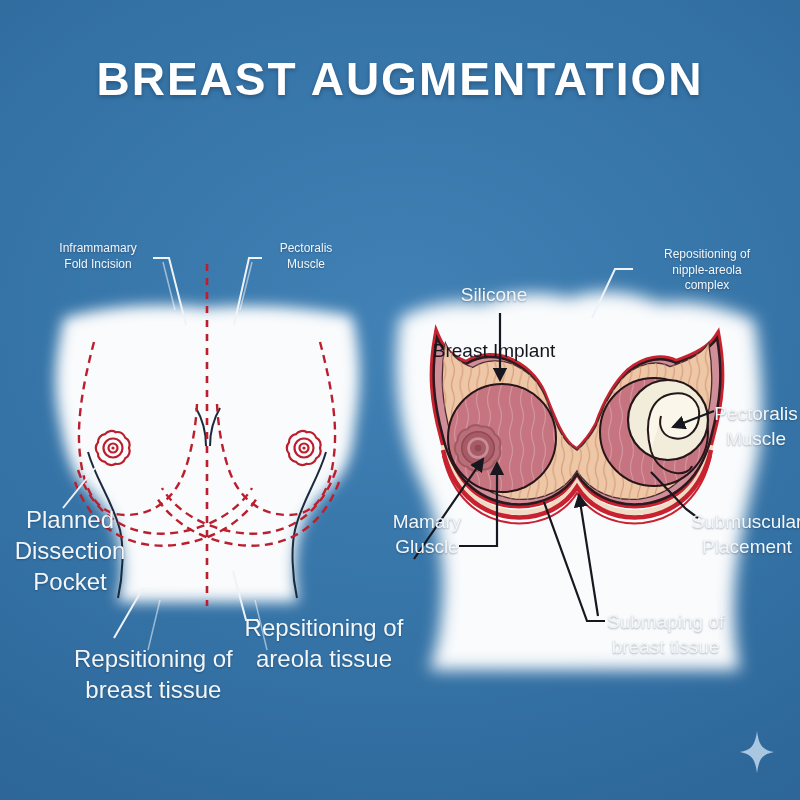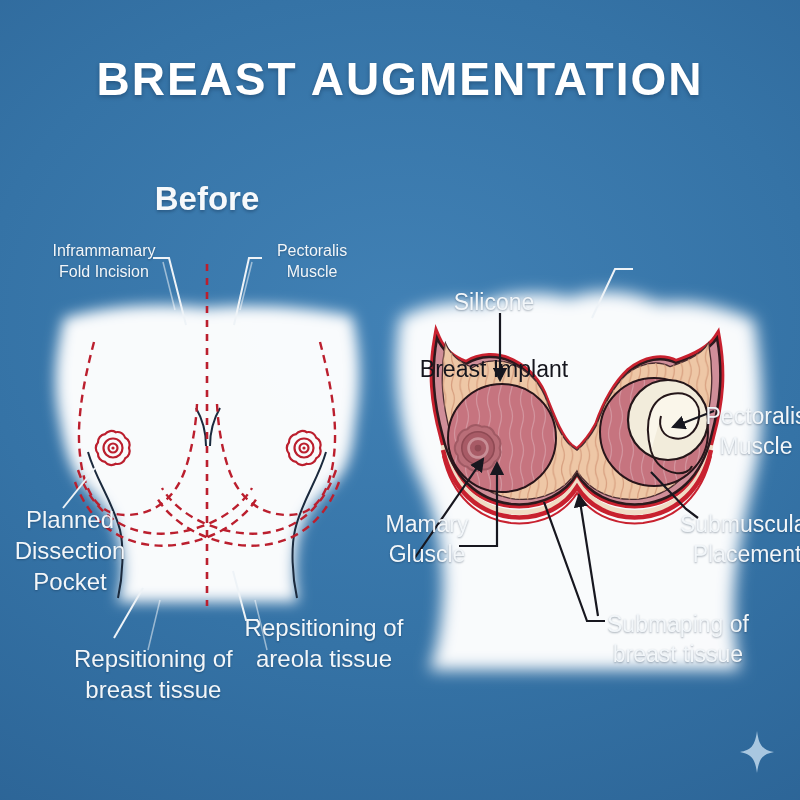--- a/index.html
+++ b/index.html
@@ -12,27 +12,27 @@
   .title{
     position:absolute;left:400px;top:52px;transform:translateX(-50%);
     width:760px;text-align:center;color:#ffffff;font-size:46px;font-weight:bold;
     letter-spacing:2px;text-shadow:0 2px 4px rgba(10,30,55,.35);
   }
   .heading{
     position:absolute;transform:translateX(-50%);color:#f6f9fb;font-size:33px;
     font-weight:600;text-shadow:0 2px 3px rgba(10,30,55,.3);
   }
   .lbl{
-    position:absolute;transform:translateX(-50%);color:#f2f6f9;font-size:23px;
+    position:absolute;transform:translateX(-50%);color:#f2f6f9;font-size:19px;
     line-height:1.3;white-space:pre-line;text-align:center;
     text-shadow:0 1px 2px rgba(10,30,55,.35);
   }
   .lbl.left{transform:none;text-align:center;}
   .lbl.big{font-size:24px;margin-left:12px;}
-  .lbl.small{font-size:16px;margin-left:6px;}
+  .lbl.small{font-size:12px;}
   .dark{color:#15151d;text-shadow:none;margin-top:7px;}
   .sparkle{position:absolute;left:733px;top:728px;}
 </style>
 </head>
 <body>
 
 <div id="canvas">
 
   <svg id="figures" width="800" height="800" viewBox="0 0 800 800">
     <defs>
@@ -156,38 +156,39 @@
         <line x1="414" y1="559" x2="483" y2="459" marker-end="url(#arr)"></line>
         <polyline points="459,546 497,546 497,463" marker-end="url(#arr)"></polyline>
         <polyline points="605,621 587,621 544,502"></polyline>
         <line x1="598" y1="616" x2="579" y2="495" marker-end="url(#arr)"></line>
       </g>
     </g>
   </svg>
 
   <div class="title">BREAST AUGMENTATION</div>
 
-  <div class="heading" style="left:207px;top:180px;">Before</div>
 
   <div class="lbl small" style="left:98px;top:241px;">Inframmamary
 Fold Incision</div>
   <div class="lbl small" style="left:306px;top:241px;">Pectoralis
 Muscle</div>
   <div class="lbl big" style="left:58px;top:504px;">Planned
 Dissection
 Pocket</div>
   <div class="lbl big left" style="left:62px;top:643px;">Repsitioning of
 breast tissue</div>
   <div class="lbl big" style="left:312px;top:612px;">Repsitioning of
 areola tissue</div>
 
   <div class="lbl" style="left:494px;top:258px;">
     <div>Silicone</div>
     <div class="dark">Breast Implant</div>
   </div>
+  <div class="lbl small" style="left:707px;top:247px;">Repositioning of
+nipple-areola complex</div>
   <div class="lbl" style="left:756px;top:402px;">Pectoralis
 Muscle</div>
   <div class="lbl" style="left:747px;top:510px;">Submuscular
 Placement</div>
   <div class="lbl" style="left:427px;top:510px;">Mamary
 Gluscle</div>
   <div class="lbl left" style="left:607px;top:610px;">Submaping of
 breast tissue</div>
 
   <svg class="sparkle" width="48" height="48" viewBox="-24 -24 48 48">

